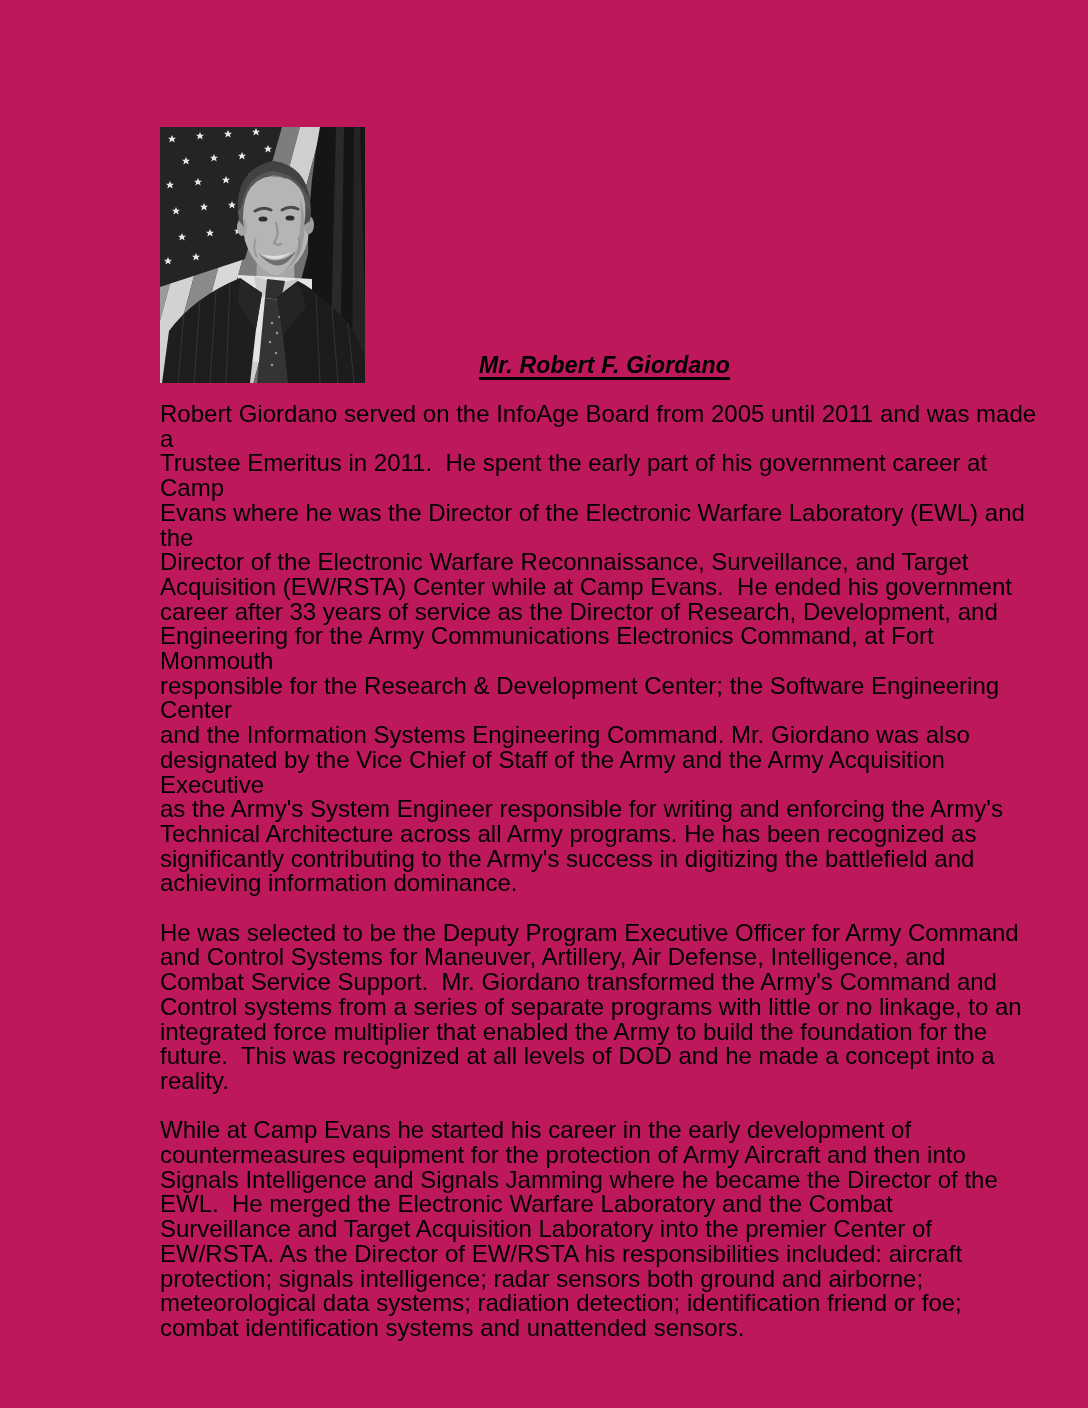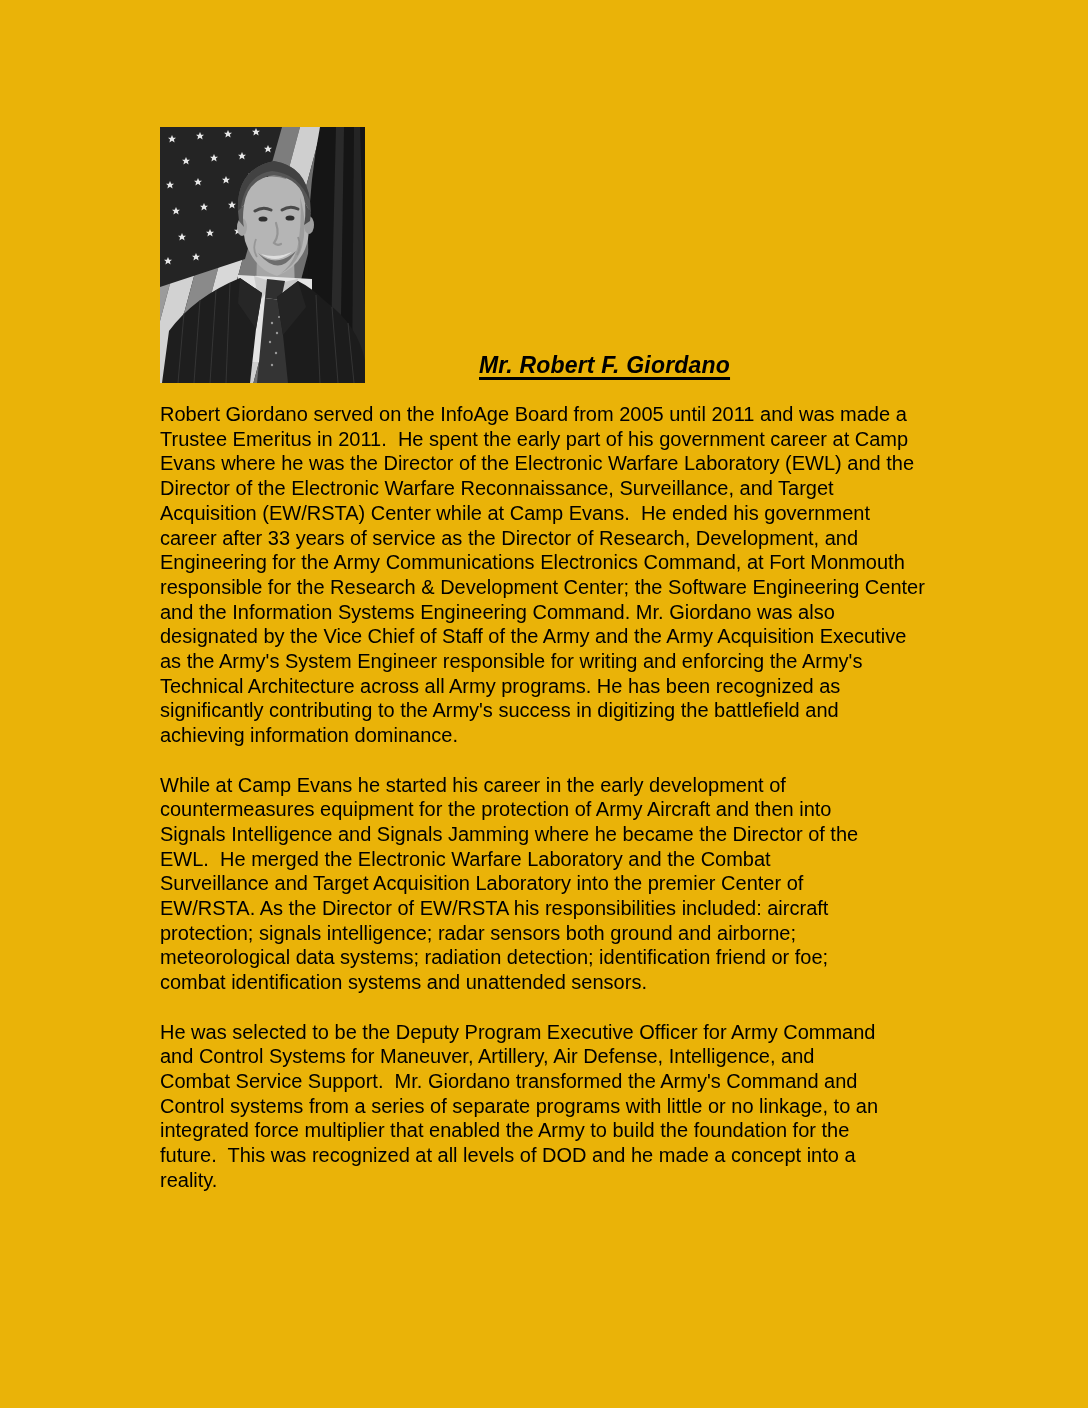--- a/index.html
+++ b/index.html
@@ -1,20 +1,20 @@
 <!DOCTYPE html>
 <html><head>
 <meta charset="utf-8">
 <style>
   html, body { margin: 0; padding: 0; background: #ffffff; }
   .page {
     position: relative;
     width: 1088px;
     height: 1408px;
-    background: #eab308;
+    background: #be185d;
     color: #000000;
     font-family: "Liberation Sans", sans-serif;
     overflow: hidden;
   }
   .photo {
     position: absolute;
     left: 160px;
     top: 127px;
     width: 205px;
     height: 256px;
@@ -32,21 +32,21 @@
     text-decoration-thickness: 2.5px;
     text-underline-offset: 4px;
     letter-spacing: 0.2px;
     white-space: nowrap;
   }
   .doc-body {
     position: absolute;
     left: 160px;
     top: 402px;
     width: 880px;
-    font-size: 20px;
+    font-size: 24px;
     line-height: 24.7px;
   }
   .doc-body p {
     margin: 0 0 24.7px 0;
     white-space: pre-wrap;
   }
 </style>
 </head>
 <body>
 
@@ -178,31 +178,31 @@
 Acquisition (EW/RSTA) Center while at Camp Evans.  He ended his government
 career after 33 years of service as the Director of Research, Development, and
 Engineering for the Army Communications Electronics Command, at Fort Monmouth
 responsible for the Research &amp; Development Center; the Software Engineering Center
 and the Information Systems Engineering Command. Mr. Giordano was also
 designated by the Vice Chief of Staff of the Army and the Army Acquisition Executive
 as the Army's System Engineer responsible for writing and enforcing the Army's
 Technical Architecture across all Army programs. He has been recognized as
 significantly contributing to the Army's success in digitizing the battlefield and
 achieving information dominance.</p>
+    <p>He was selected to be the Deputy Program Executive Officer for Army Command
+and Control Systems for Maneuver, Artillery, Air Defense, Intelligence, and
+Combat Service Support.  Mr. Giordano transformed the Army's Command and
+Control systems from a series of separate programs with little or no linkage, to an
+integrated force multiplier that enabled the Army to build the foundation for the
+future.  This was recognized at all levels of DOD and he made a concept into a
+reality.</p>
     <p>While at Camp Evans he started his career in the early development of
 countermeasures equipment for the protection of Army Aircraft and then into
 Signals Intelligence and Signals Jamming where he became the Director of the
 EWL.  He merged the Electronic Warfare Laboratory and the Combat
 Surveillance and Target Acquisition Laboratory into the premier Center of
 EW/RSTA. As the Director of EW/RSTA his responsibilities included: aircraft
 protection; signals intelligence; radar sensors both ground and airborne;
 meteorological data systems; radiation detection; identification friend or foe;
 combat identification systems and unattended sensors.</p>
-    <p>He was selected to be the Deputy Program Executive Officer for Army Command
-and Control Systems for Maneuver, Artillery, Air Defense, Intelligence, and
-Combat Service Support.  Mr. Giordano transformed the Army's Command and
-Control systems from a series of separate programs with little or no linkage, to an
-integrated force multiplier that enabled the Army to build the foundation for the
-future.  This was recognized at all levels of DOD and he made a concept into a
-reality.</p>
   </div>
 
 </div>
 
 </body></html>

